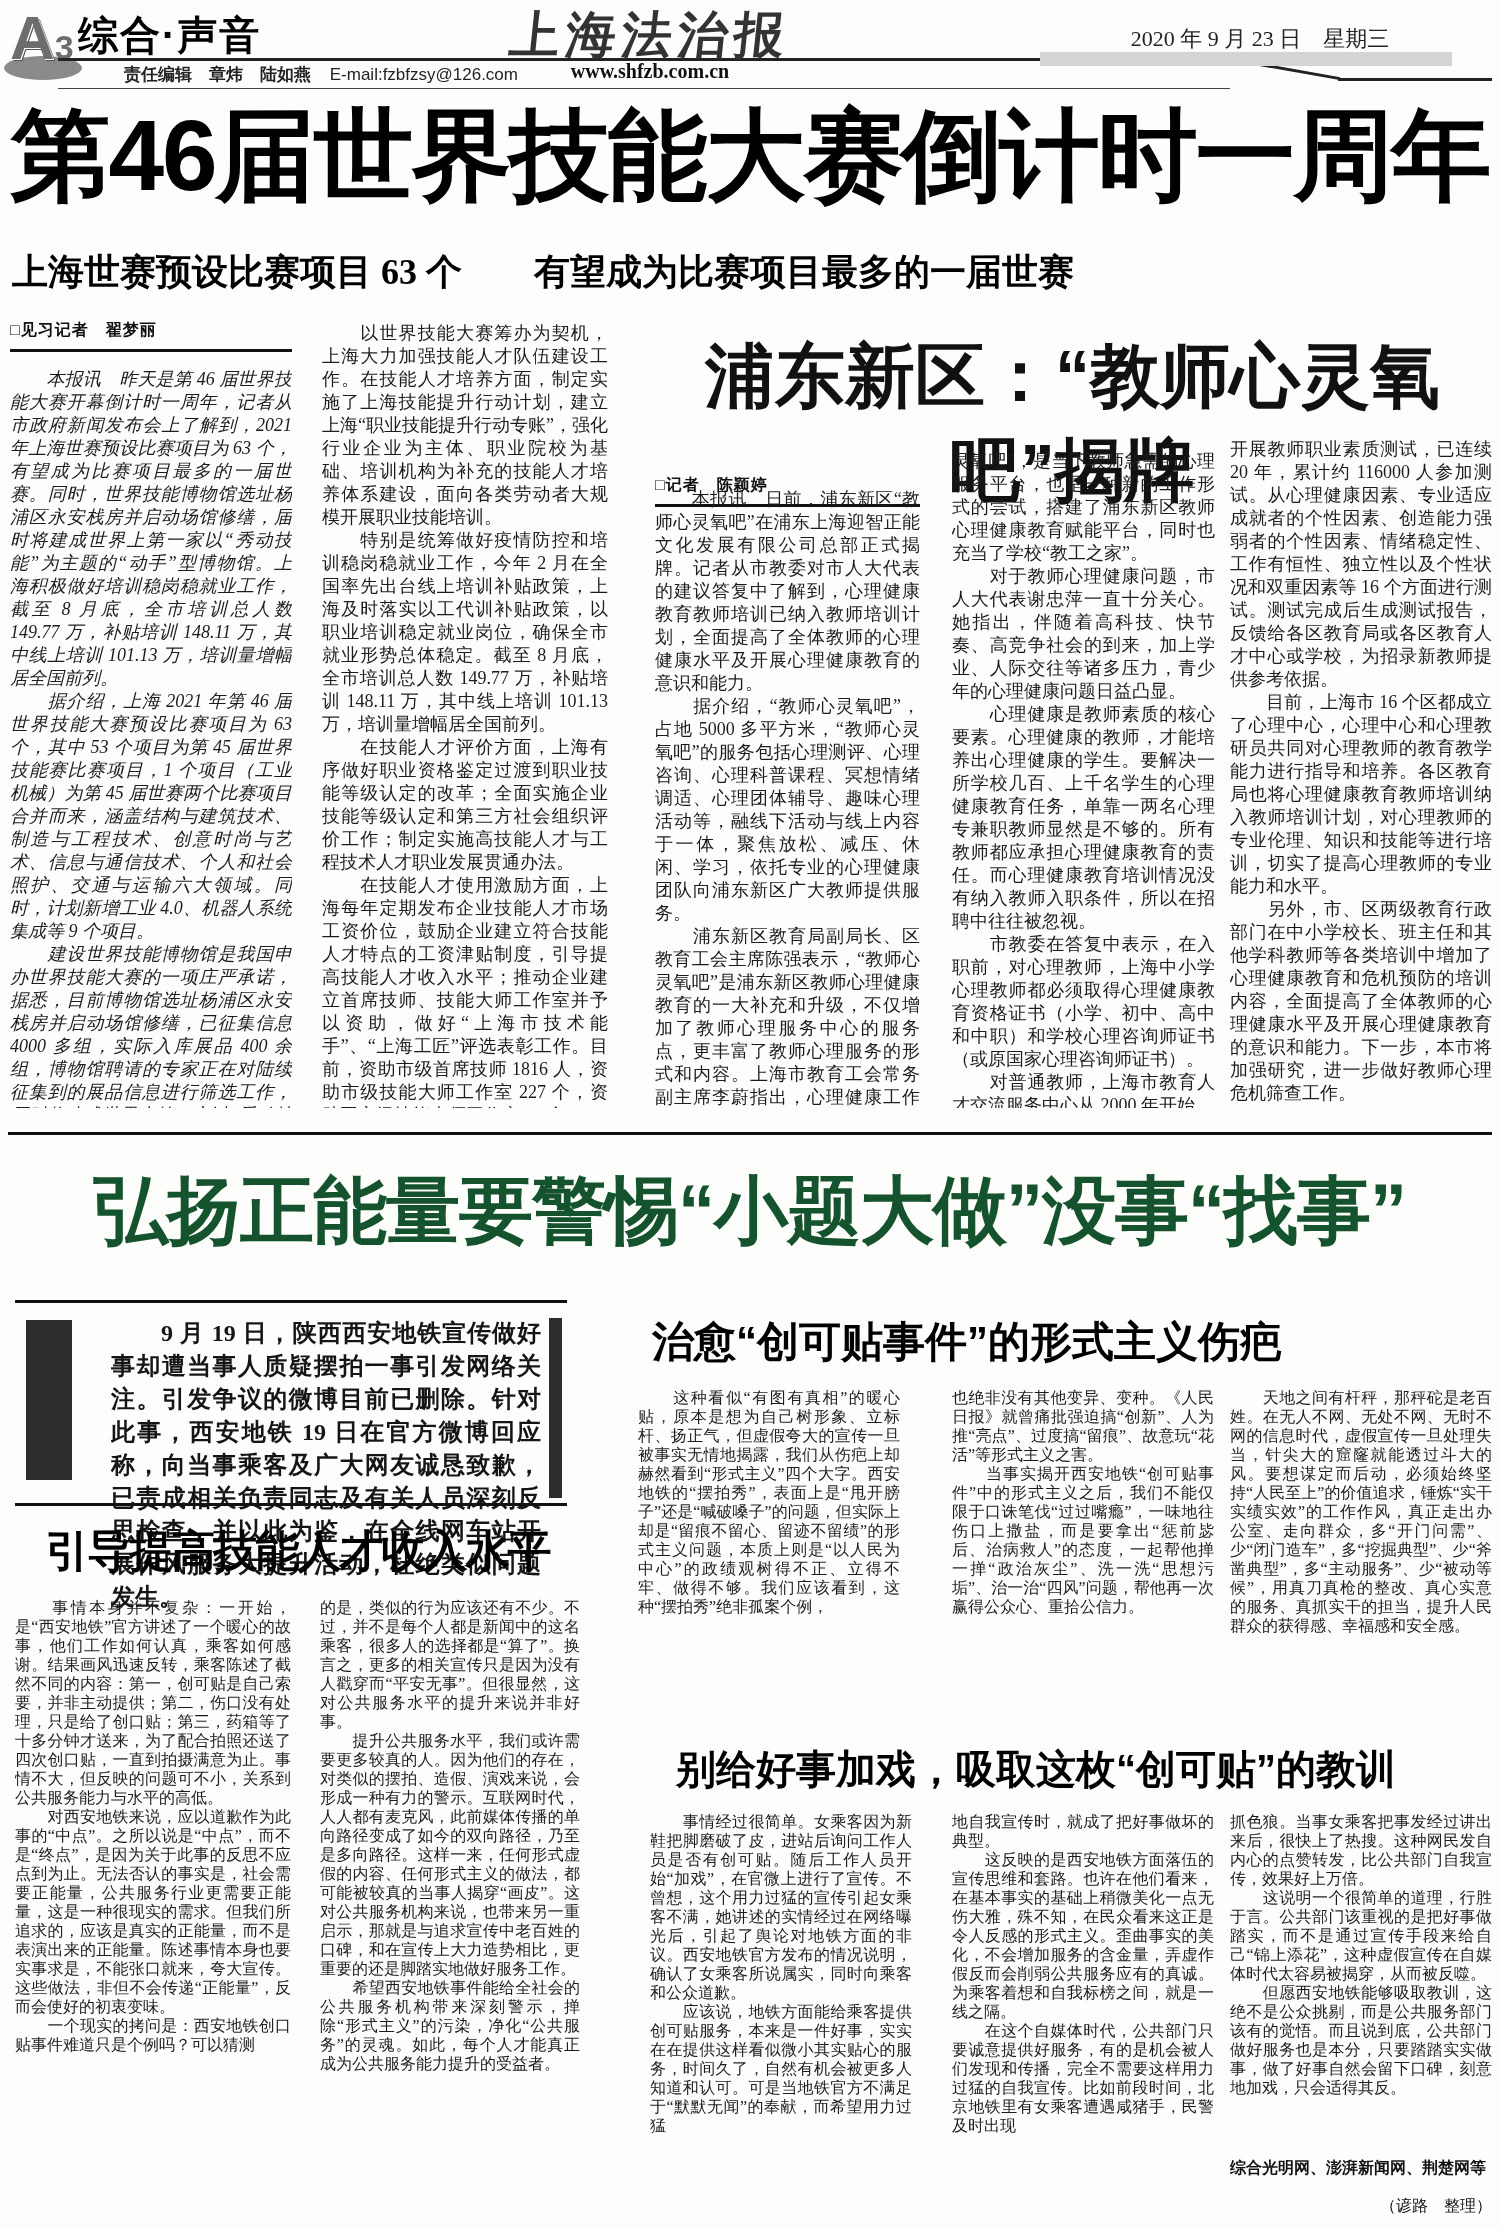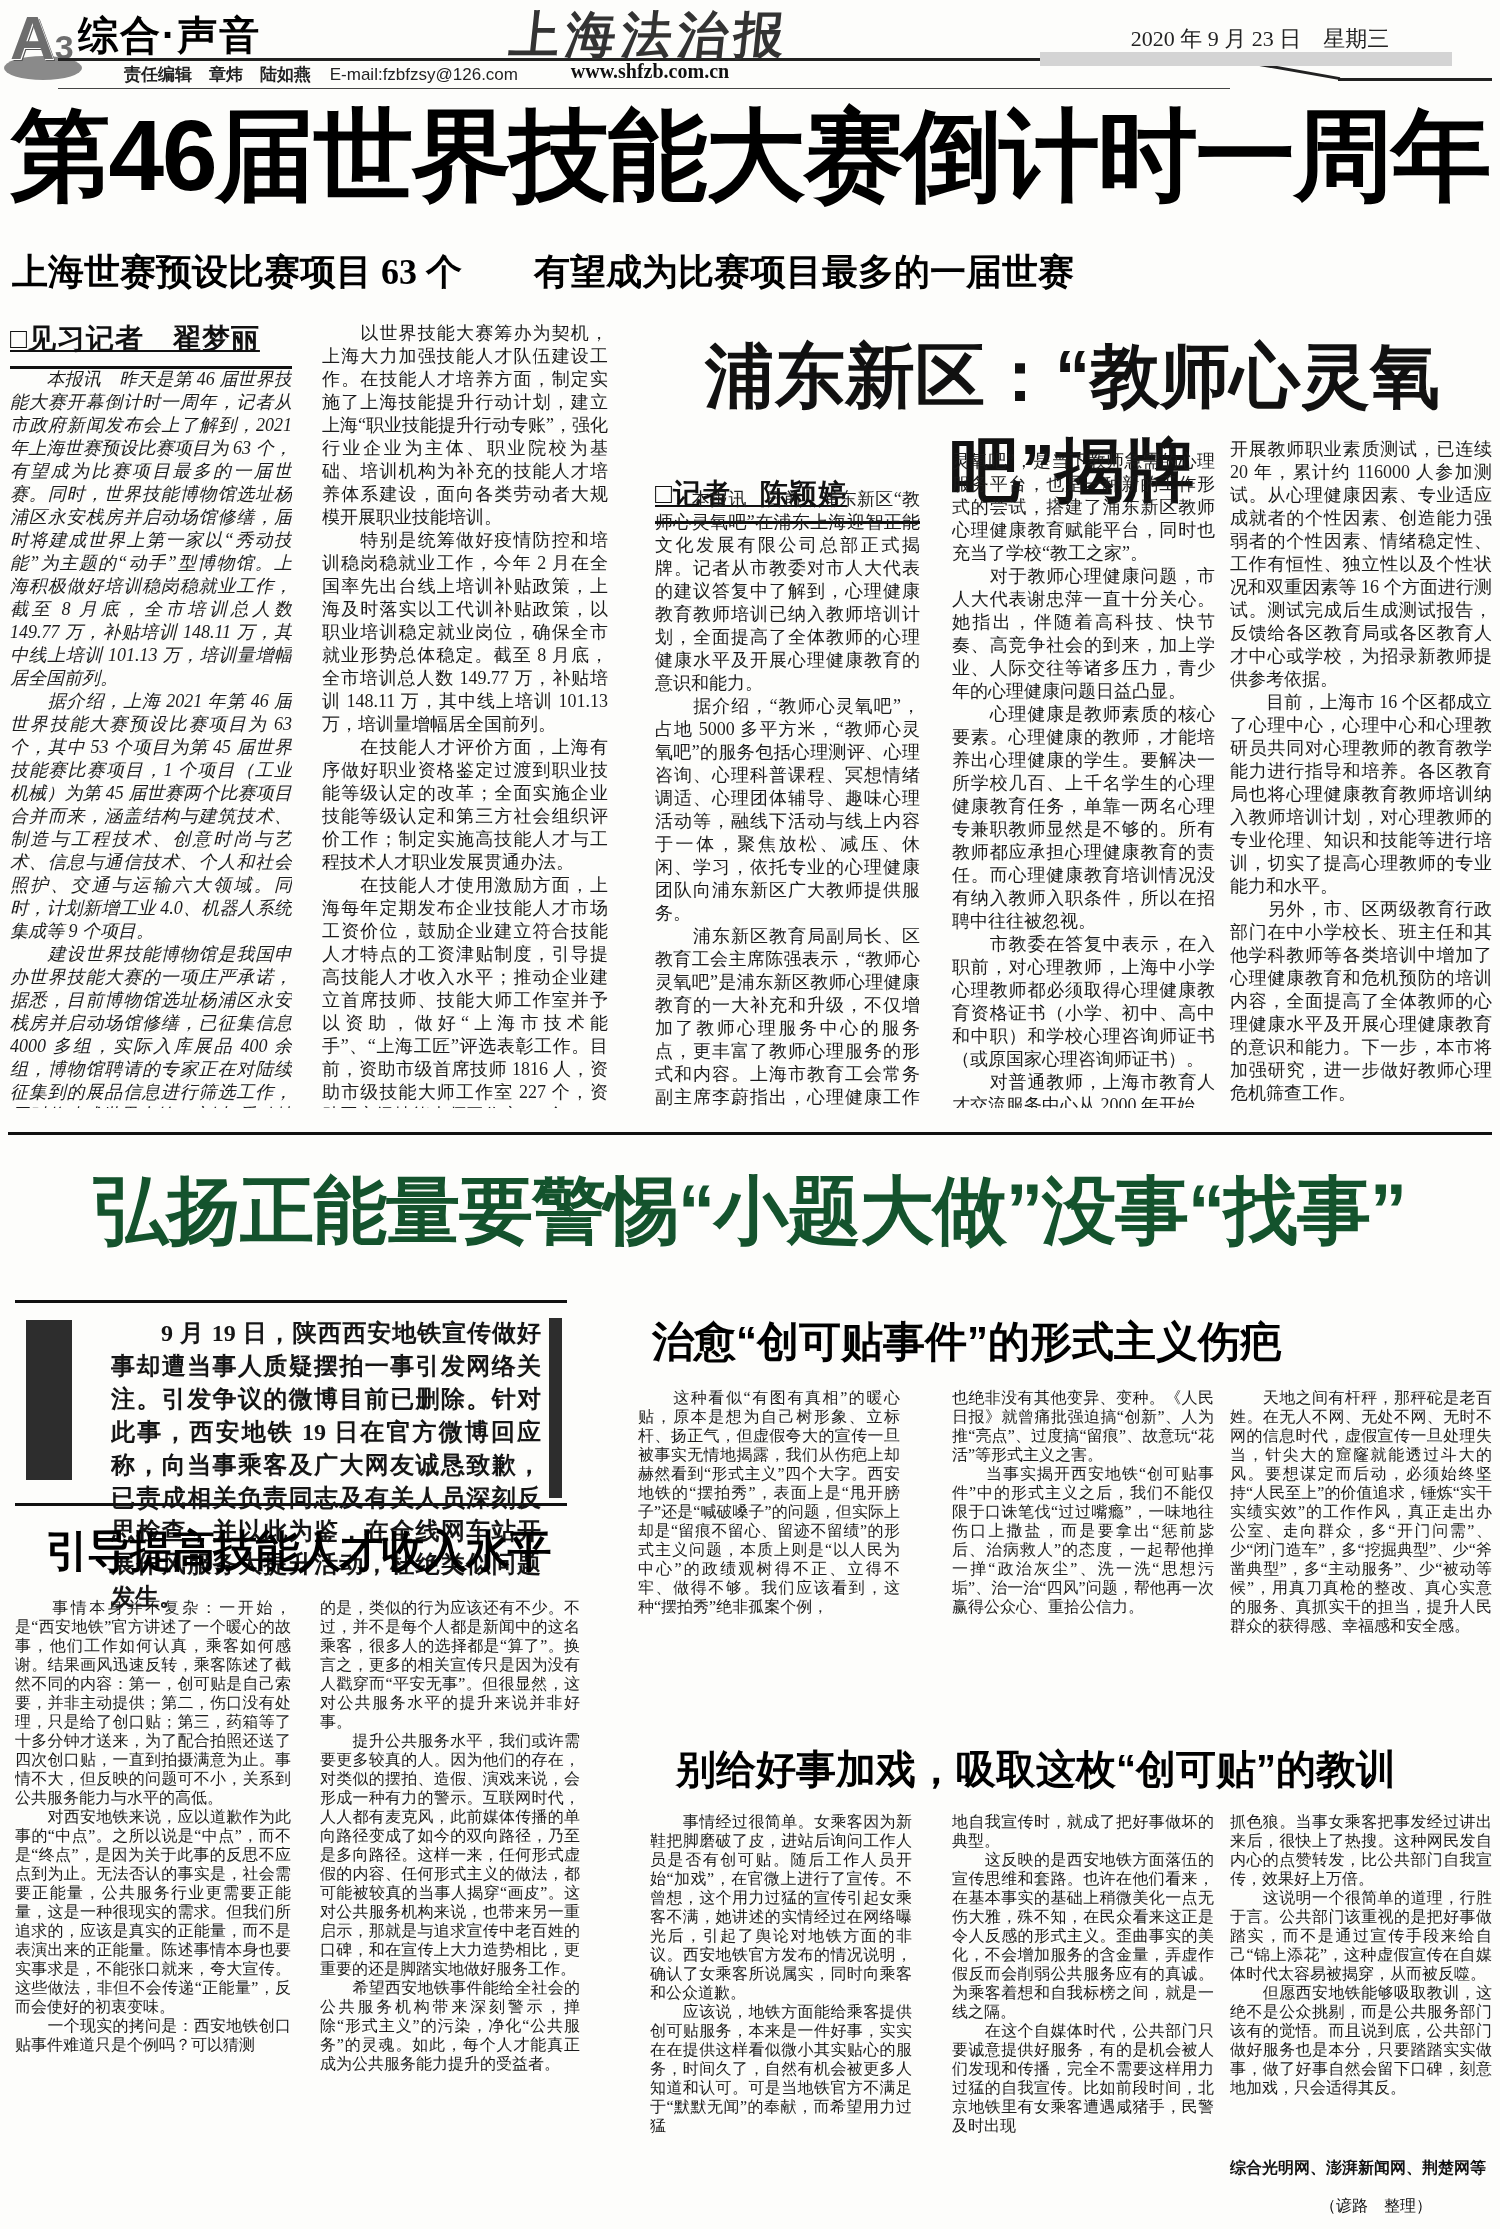--- a/index.html
+++ b/index.html
@@ -3,21 +3,21 @@
 <meta charset="utf-8">
 <style>
   * { margin:0; padding:0; box-sizing:border-box; }
   html,body { width:1500px; height:2229px; background:#fdfdfb; color:#111;
               font-family:"Liberation Serif", serif; overflow:hidden; position:relative; }
   .abs { position:absolute; }
   .hei { font-family:"Liberation Sans", sans-serif; }
   .col { white-space:pre-line; text-align:justify; overflow:hidden; color:#1c1c1c; }
   .song { font-size:18px; line-height:23px; }
   .kai  { font-size:16px; line-height:19px; }
-  .byline { font-size:28px; font-weight:bold; letter-spacing:1px;text-decoration:underline; }
+  .byline { font-size:16px; font-weight:bold; letter-spacing:1px; }
   .brule { height:3px; background:#111; margin-top:8px; }
   
   #masthead-rule-a { left:58px; top:58px; width:1172px; height:3px; background:#222; }
   #masthead-diag   { left:1226px; top:57px; width:116px; height:22px;
                      border-top:3px solid #222; transform:rotate(10deg); transform-origin:left top; }
   #masthead-rule-b { left:1338px; top:78px; width:154px; height:3px; background:#222; }
   #masthead-rule-c { left:58px; top:88px; width:1172px; height:1px; background:#444; }
   #gray-bar { left:1040px; top:52px; width:412px; height:14px; background:#d4d4d4; }
   #badge-ellipse { left:4px; top:56px; width:78px; height:24px; background:#8a8a8a; border-radius:50%; }
   
@@ -107,13 +107,13 @@
 <div class="abs hei" style="left:676px;top:1742px;width:820px;font-size:40px;font-weight:900;color:#000;">别给好事加戏，吸取这枚“创可贴”的教训</div>
 <div class="abs col kai" style="left:650px;top:1812px;width:262px;height:416px;">　　事情经过很简单。女乘客因为新鞋把脚磨破了皮，进站后询问工作人员是否有创可贴。随后工作人员开始“加戏”，在官微上进行了宣传。不曾想，这个用力过猛的宣传引起女乘客不满，她讲述的实情经过在网络曝光后，引起了舆论对地铁方面的非议。西安地铁官方发布的情况说明，确认了女乘客所说属实，同时向乘客和公众道歉。
 　　应该说，地铁方面能给乘客提供创可贴服务，本来是一件好事，实实在在提供这样看似微小其实贴心的服务，时间久了，自然有机会被更多人知道和认可。可是当地铁官方不满足于“默默无闻”的奉献，而希望用力过猛</div>
 <div class="abs col kai" style="left:952px;top:1812px;width:262px;height:416px;">地自我宣传时，就成了把好事做坏的典型。
 　　这反映的是西安地铁方面落伍的宣传思维和套路。也许在他们看来，在基本事实的基础上稍微美化一点无伤大雅，殊不知，在民众看来这正是令人反感的形式主义。歪曲事实的美化，不会增加服务的含金量，弄虚作假反而会削弱公共服务应有的真诚。为乘客着想和自我标榜之间，就是一线之隔。
 　　在这个自媒体时代，公共部门只要诚意提供好服务，有的是机会被人们发现和传播，完全不需要这样用力过猛的自我宣传。比如前段时间，北京地铁里有女乘客遭遇咸猪手，民警及时出现</div>
 <div class="abs col kai" style="left:1230px;top:1812px;width:262px;height:344px;">抓色狼。当事女乘客把事发经过讲出来后，很快上了热搜。这种网民发自内心的点赞转发，比公共部门自我宣传，效果好上万倍。
 　　这说明一个很简单的道理，行胜于言。公共部门该重视的是把好事做踏实，而不是通过宣传手段来给自己“锦上添花”，这种虚假宣传在自媒体时代太容易被揭穿，从而被反噬。
 　　但愿西安地铁能够吸取教训，这绝不是公众挑剔，而是公共服务部门该有的觉悟。而且说到底，公共部门做好服务也是本分，只要踏踏实实做事，做了好事自然会留下口碑，刻意地加戏，只会适得其反。</div>
 <div class="abs kai" style="left:1230px;top:2158px;width:262px;font-weight:bold;text-align:justify;white-space:pre-line;">综合光明网、澎湃新闻网、荆楚网等</div>
-<div class="abs kai" style="left:1170px;top:2196px;width:262px;text-align:right;">（谚路　整理）</div>
+<div class="abs kai" style="left:1230px;top:2196px;width:262px;text-align:right;">（谚路　整理）</div>
 
 </body></html>

